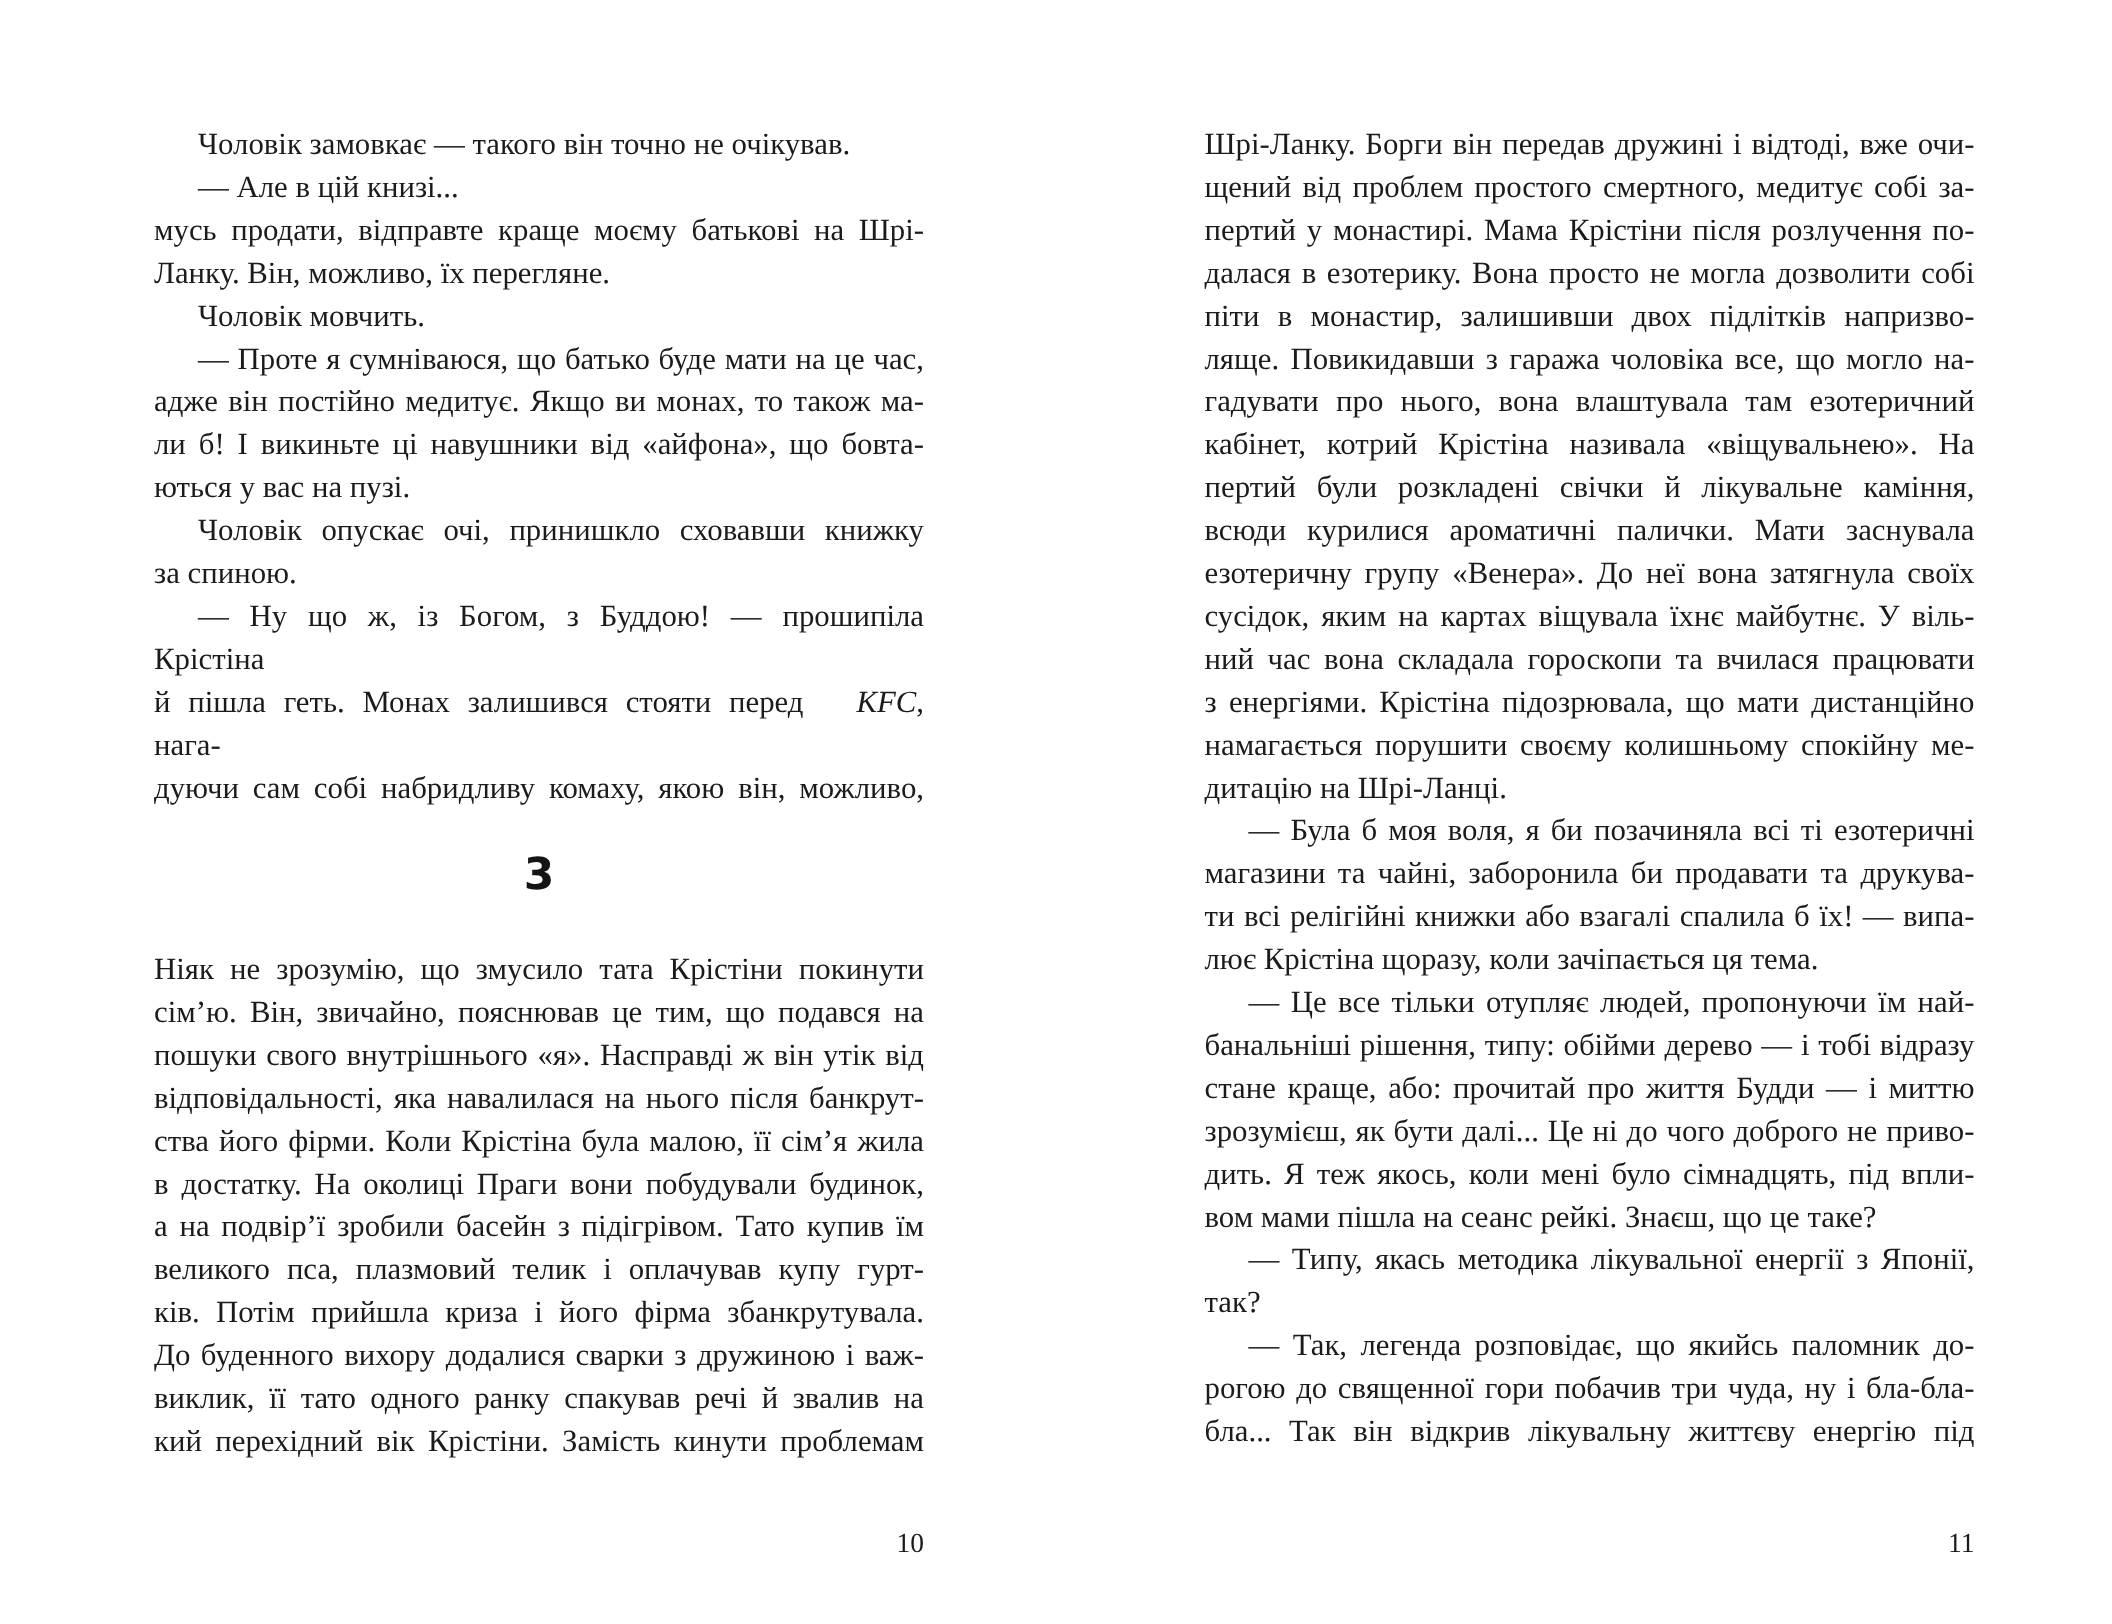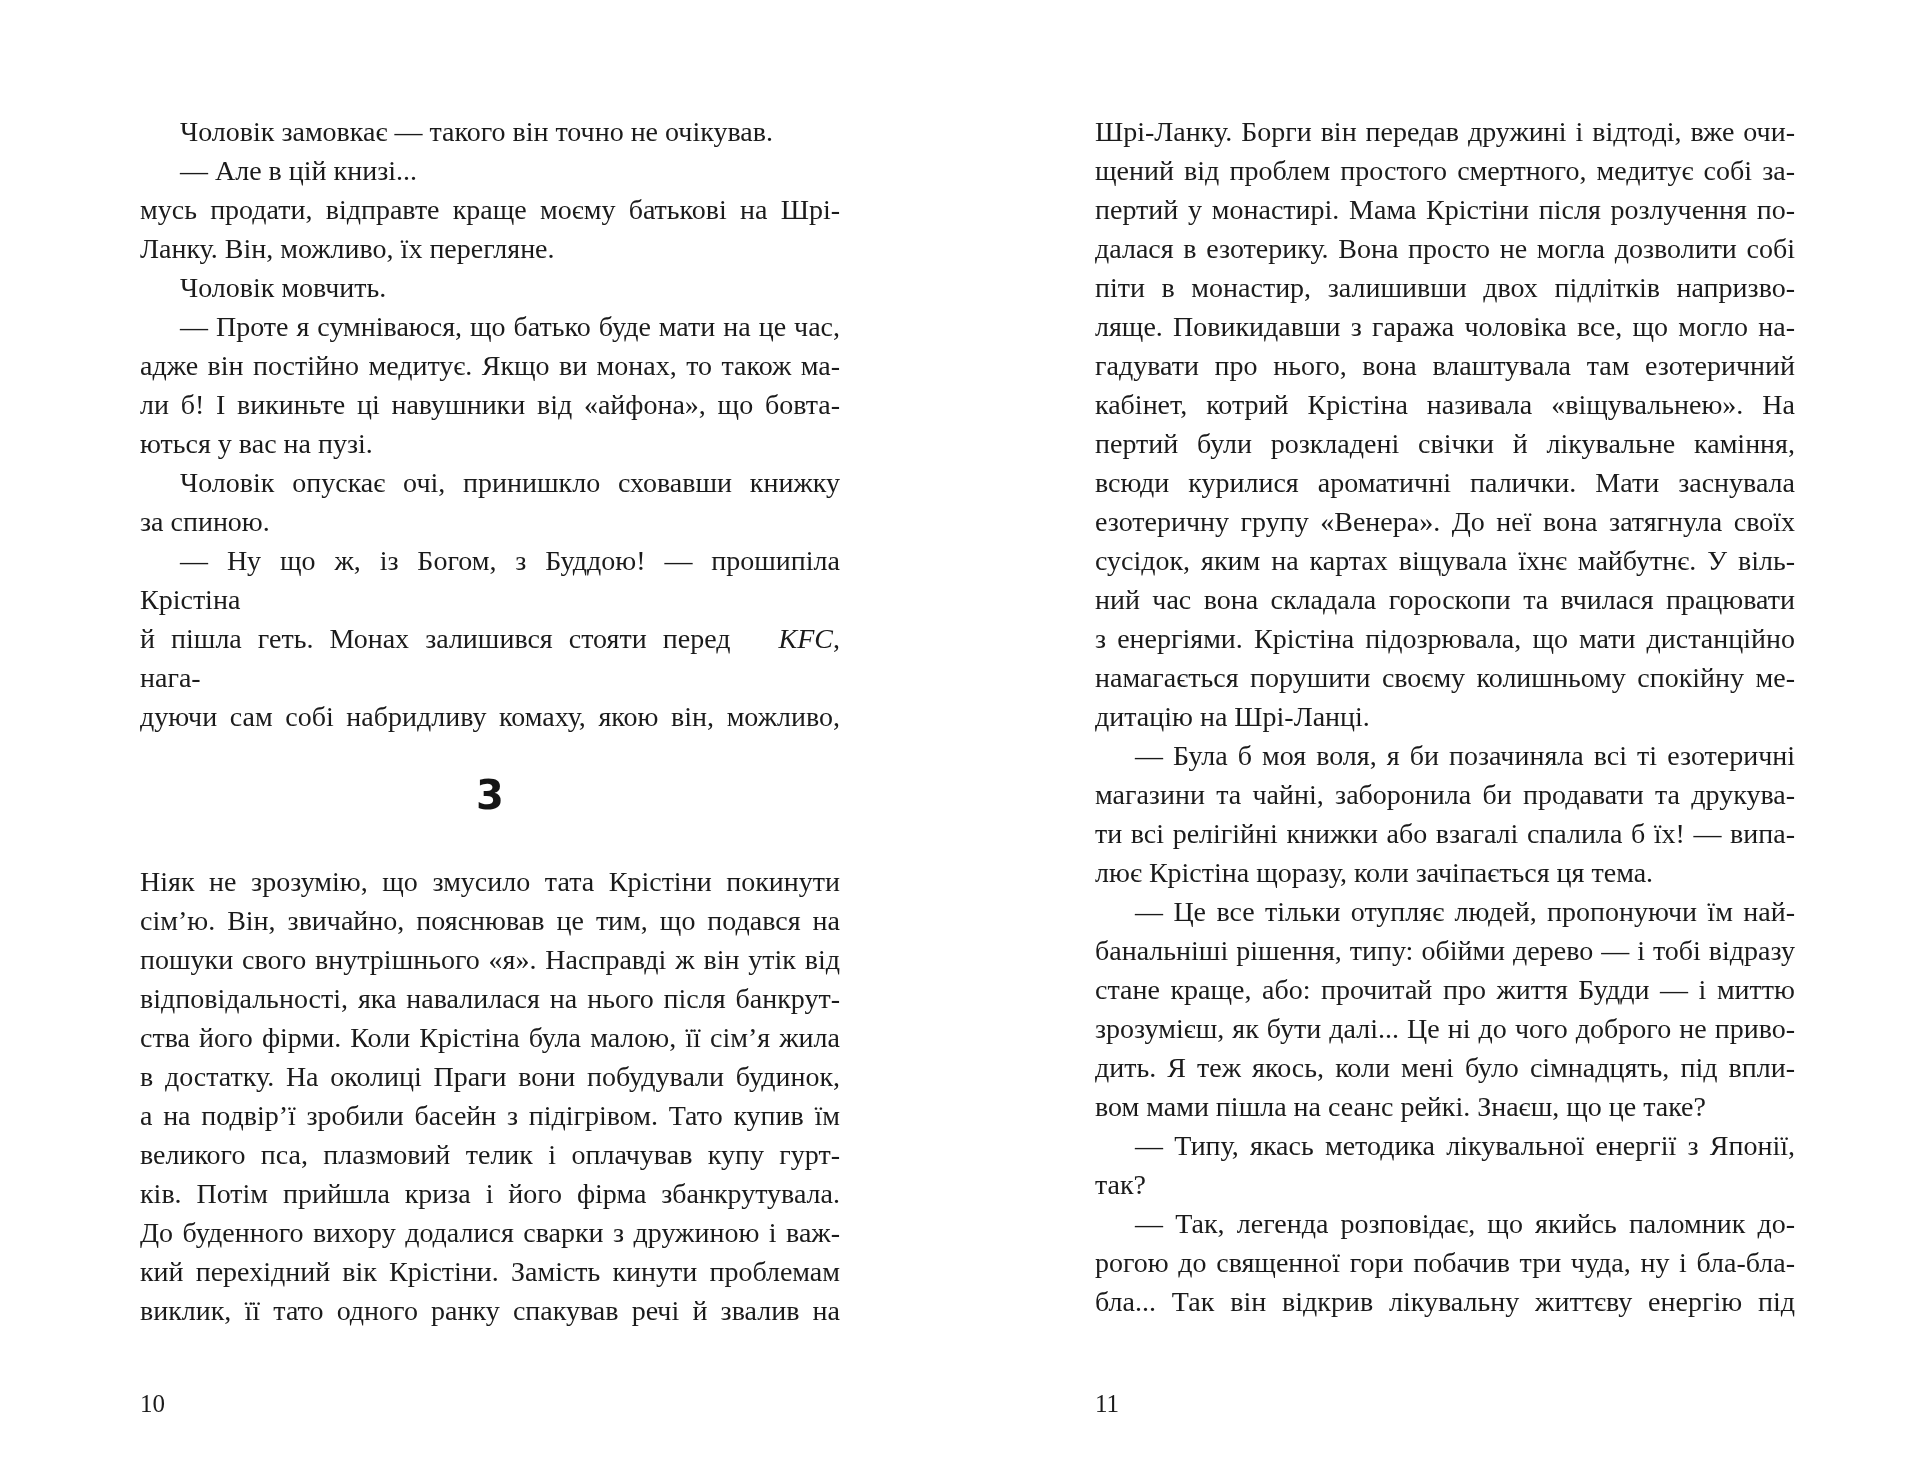--- a/index.html
+++ b/index.html
@@ -50,21 +50,21 @@
     color: #151515;
     margin-top: 34px;
     margin-bottom: 42px;
   }
 
   .page-number {
     position: absolute;
     bottom: 58px;
     left: 0;
     right: 0;
-    text-align: left;
+    text-align: right;
     font-size: 25px;
     color: #1b1b1b;
   }
 </style>
 </head>
 <body>
 
 <div class="page left">
   <div class="text-block">
       <div class="line indent end">Чоловік замовкає — такого він точно не очікував.</div>
@@ -85,22 +85,22 @@
       <div class="line">Ніяк не зрозумію, що змусило тата Крістіни покинути</div>
       <div class="line">сім’ю. Він, звичайно, пояснював це тим, що подався на</div>
       <div class="line">пошуки свого внутрішнього «я». Насправді ж він утік від</div>
       <div class="line">відповідальності, яка навалилася на нього після банкрут-</div>
       <div class="line">ства його фірми. Коли Крістіна була малою, її сім’я жила</div>
       <div class="line">в достатку. На околиці Праги вони побудували будинок,</div>
       <div class="line">а на подвір’ї зробили басейн з підігрівом. Тато купив їм</div>
       <div class="line">великого пса, плазмовий телик і оплачував купу гурт-</div>
       <div class="line">ків. Потім прийшла криза і його фірма збанкрутувала.</div>
       <div class="line">До буденного вихору додалися сварки з дружиною і важ-</div>
+      <div class="line">виклик, її тато одного ранку спакував речі й звалив на</div>
       <div class="line">кий перехідний вік Крістіни. Замість кинути проблемам</div>
-      <div class="line">виклик, її тато одного ранку спакував речі й звалив на</div>
     </div>
   <div class="page-number">10</div>
 </div>
 
 <div class="page right">
   <div class="text-block">
       <div class="line">Шрі-Ланку. Борги він передав дружині і відтоді, вже очи-</div>
       <div class="line">щений від проблем простого смертного, медитує собі за-</div>
       <div class="line">пертий у монастирі. Мама Крістіни після розлучення по-</div>
       <div class="line">далася в езотерику. Вона просто не могла дозволити собі</div>

